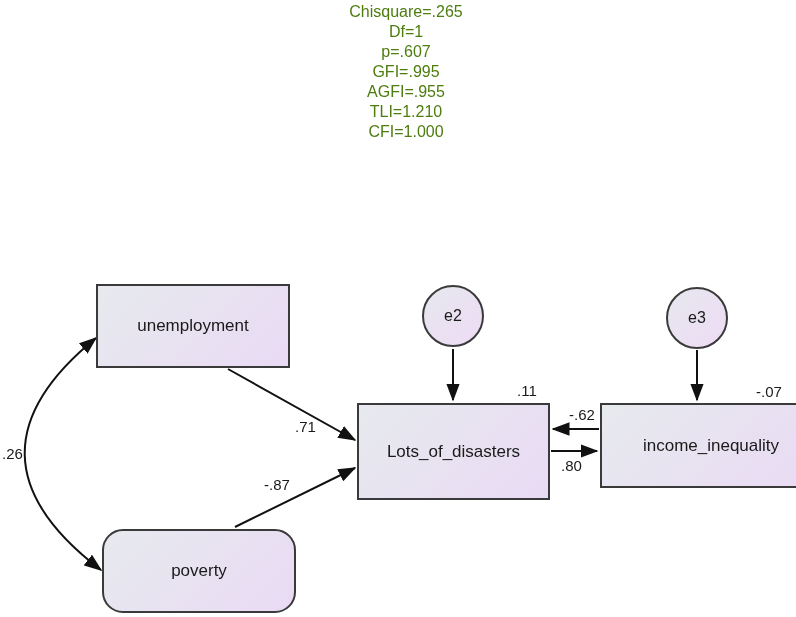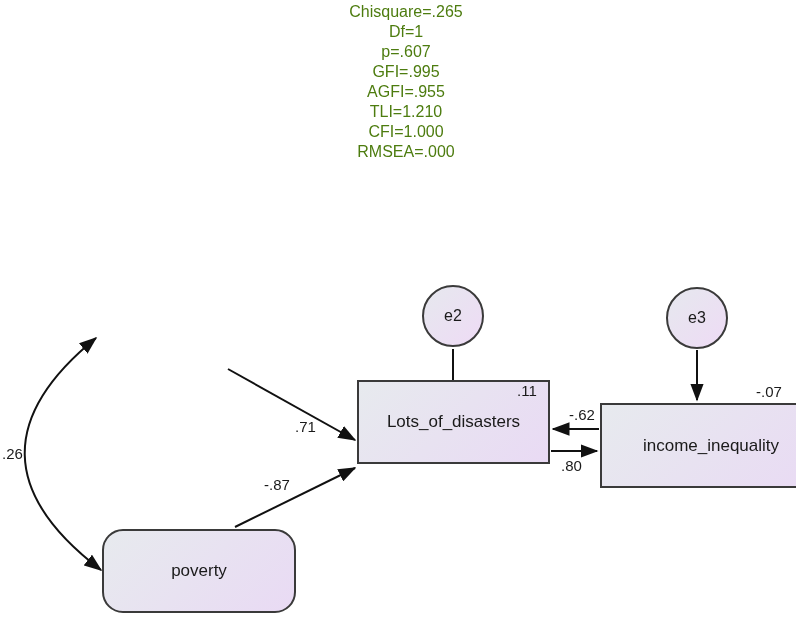--- a/index.html
+++ b/index.html
@@ -75,21 +75,20 @@
 <div class="canvas">
 
   <div class="fit-stats">
     <div>Chisquare=.265</div>
     <div>Df=1</div>
     <div>p=.607</div>
     <div>GFI=.995</div>
     <div>AGFI=.955</div>
     <div>TLI=1.210</div>
     <div>CFI=1.000</div>
-    <div>RMSEA=.000</div>
   </div>
 
   <svg class="arrows-layer" width="796" height="617">
     <defs>
       <marker id="arrow" viewBox="0 0 12 9" refX="11" refY="4.5" markerWidth="18" markerHeight="13.5" markerUnits="userSpaceOnUse" orient="auto-start-reverse">
         <path d="M0,0 L12,4.5 L0,9 Z" fill="#111111"></path>
       </marker>
     </defs>
 
     <path class="curve" d="M 96,338 Q -49,456 101,570" marker-start="url(#arrow)" marker-end="url(#arrow)"></path>
@@ -100,26 +99,29 @@
 
     <line x1="599" y1="429" x2="553" y2="429" marker-end="url(#arrow)"></line>
 
     <line x1="551" y1="451" x2="597" y2="451" marker-end="url(#arrow)"></line>
 
     <line x1="453" y1="349" x2="453" y2="400" marker-end="url(#arrow)"></line>
 
     <line x1="697" y1="350" x2="697" y2="400" marker-end="url(#arrow)"></line>
   </svg>
 
+  <div class="var-box" style="left:96px; top:284px; width:194px; height:84px;">
+    <span>unemployment</span>
+  </div>
 
   <div class="var-box" style="left:102px; top:529px; width:194px; height:84px;border-radius:21px;">
     <span>poverty</span>
   </div>
 
-  <div class="var-box" style="left:357px; top:380px; width:193px; height:84px;">
+  <div class="var-box" style="left:357px; top:403px; width:193px; height:97px;">
     <span>Lots_of_disasters</span>
   </div>
 
   <div class="var-box" style="left:600px; top:403px; width:222px; height:85px;">
     <span>income_inequality</span>
   </div>
 
   <div class="err-circle" style="left:422px; top:285px;">
     <span>e2</span>
   </div>

